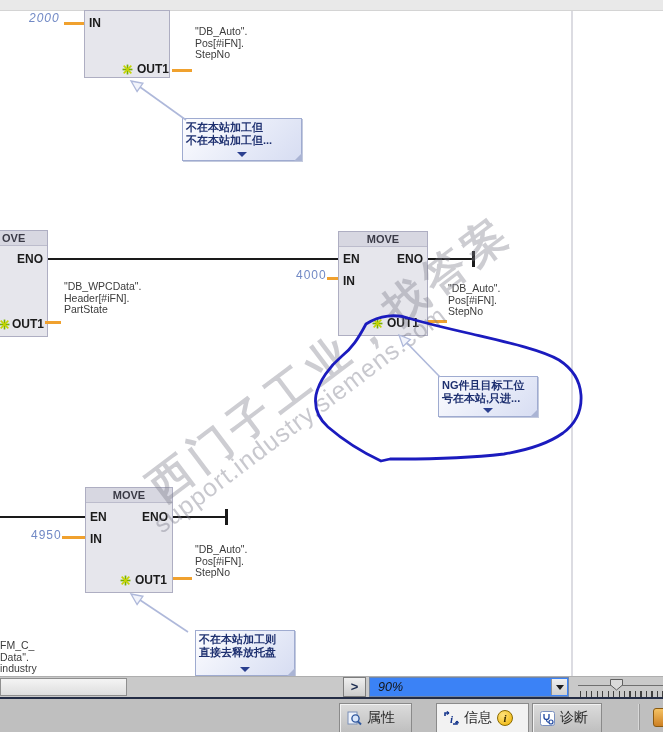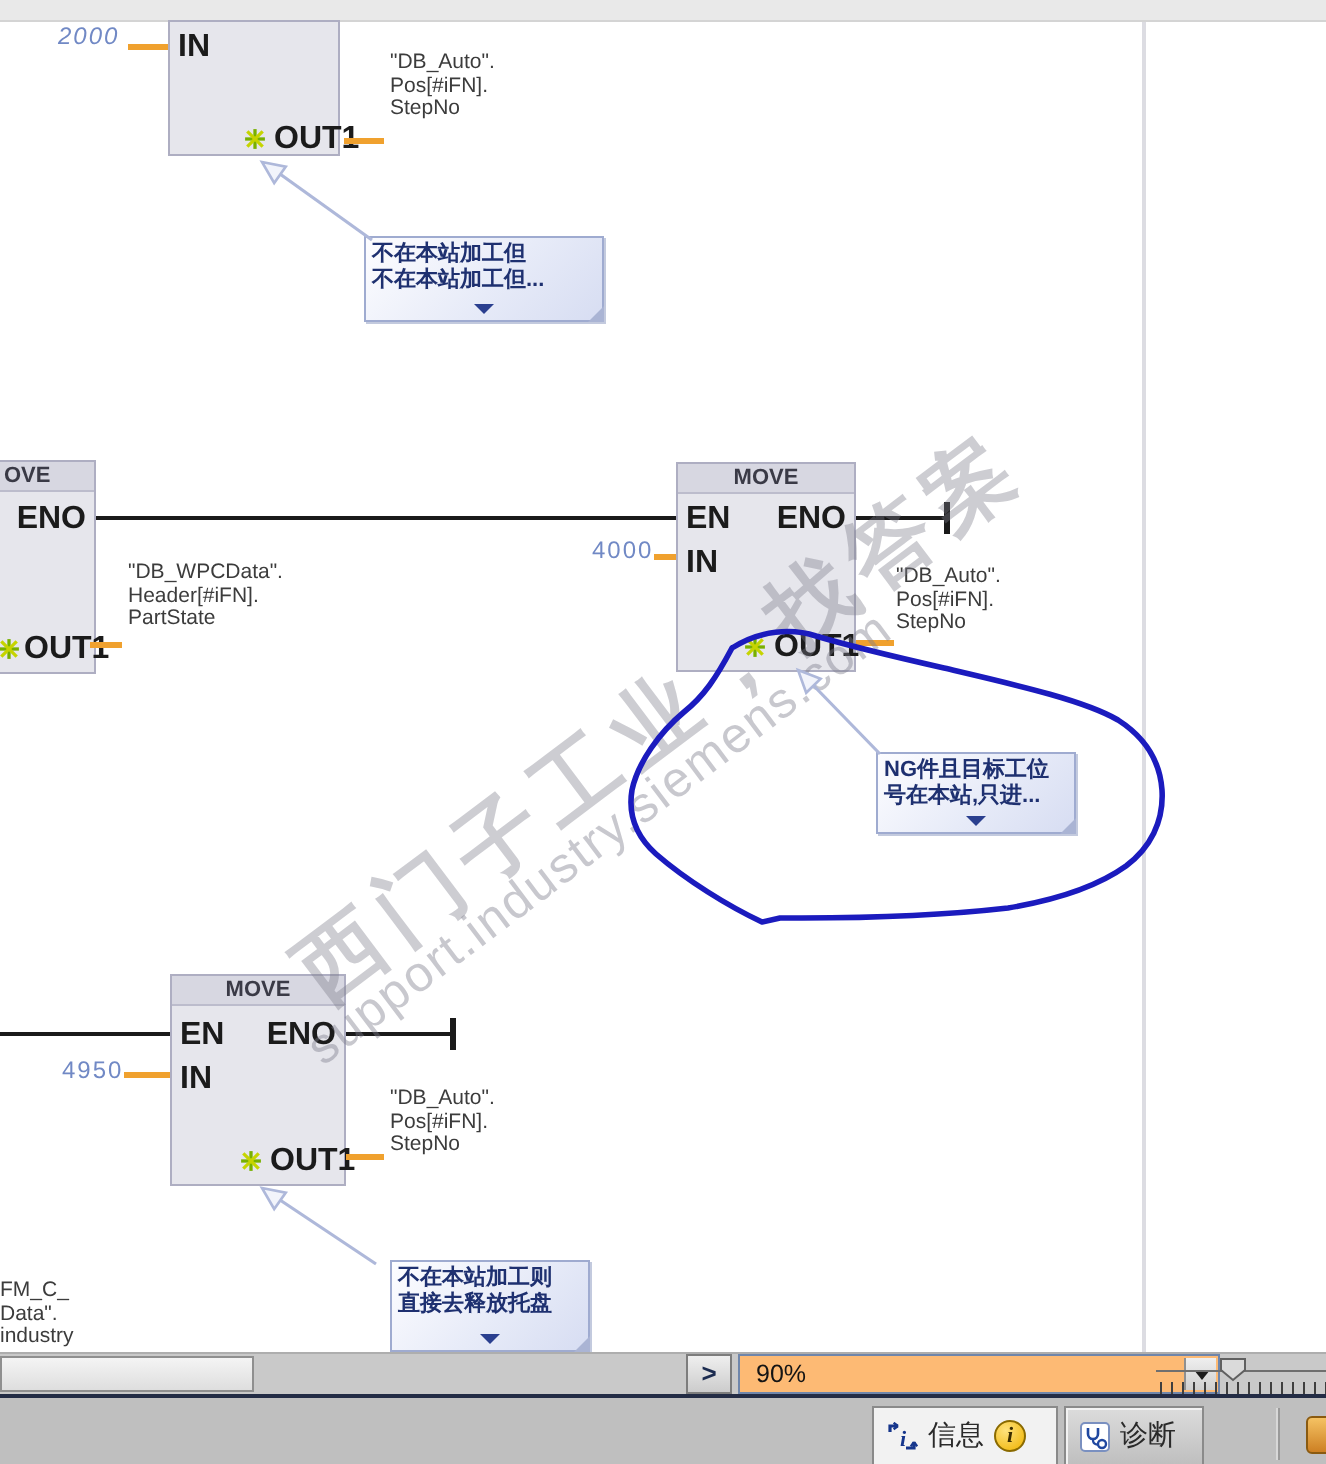--- a/index.html
+++ b/index.html
@@ -10,21 +10,21 @@
   
   .top-strip{left:0;top:0;width:663px;height:10px;background:#e9e9e9;border-bottom:1px solid #d4d4d4;z-index:2;}
 
   
   .v-divider{left:571px;top:10px;width:2px;height:666px;background:#dcdce2;z-index:1;}
 
   
   .blk{background:#e6e6ec;border:1px solid #aeaec2;z-index:2;box-sizing:border-box;}
   .blk-title{position:absolute;left:0;top:0;right:0;height:14px;background:#d7d7e1;border-bottom:1px solid #bcbccc;
              font-size:11px;font-weight:bold;color:#3a3a46;text-align:center;line-height:14px;}
-  .pin{position:absolute;font-size:16px;font-weight:bold;color:#1b1b1b;line-height:13px;}
+  .pin{position:absolute;font-size:12px;font-weight:bold;color:#1b1b1b;line-height:13px;}
   .star{position:absolute;width:11px;height:11px;}
 
   
   .rail{background:#1a1a1a;z-index:2;}
   .stub{background:#f0a12e;z-index:2;}
   .tick{background:#1a1a1a;z-index:2;}
 
   .val{font-size:12px;color:#7189c5;z-index:2;letter-spacing:1px;}
   .operand{font-size:10.5px;color:#3c3c3c;line-height:11.5px;z-index:2;white-space:nowrap;}
 
@@ -46,22 +46,22 @@
 
   .overlay-svg{left:0;top:0;z-index:7;pointer-events:none;}
 
   
   .hbar{left:0;top:676px;width:663px;height:21px;background:#c9c9c9;border-top:1px solid #aeaeae;z-index:8;box-sizing:border-box;}
   .hthumb{position:absolute;left:0;top:1px;width:127px;height:18px;background:linear-gradient(#f4f4f4,#dedede);
           border:1px solid #8f8f8f;box-sizing:border-box;}
   .expand-btn{position:absolute;left:343px;top:0;width:23px;height:20px;background:linear-gradient(#efefef,#cccccc);
           border:1px solid #7d7d7d;box-sizing:border-box;font-size:13px;font-weight:bold;color:#1c2c50;
           text-align:center;line-height:18px;}
-  .zoom-combo{position:absolute;left:369px;top:0;width:241px;height:20px;background:#fdba74;
-          border:1px solid #6f86ab;box-sizing:border-box;}
+  .zoom-combo{position:absolute;left:369px;top:0;width:200px;height:20px;background:#3b82f6;
+          border:1px solid #6f86ab;box-sizing:border-box;font-style:italic;}
   .zoom-text{position:absolute;left:8px;top:2px;font-size:12.5px;color:#141414;}
   .zoom-drop{position:absolute;right:1px;top:1px;width:16px;height:16px;background:linear-gradient(#efefef,#cfcfcf);
           border-left:1px solid #909090;box-sizing:border-box;}
   .zoom-drop::after{content:"";position:absolute;left:4px;top:6px;width:0;height:0;
           border-left:4px solid transparent;border-right:4px solid transparent;border-top:5px solid #1c1c1c;}
   .slider-line{position:absolute;left:578px;top:8px;width:85px;height:1px;background:#6f6f6f;}
   .slider-ticks{position:absolute;left:580px;top:14px;width:83px;height:6px;
           background:repeating-linear-gradient(90deg,#3f3f3f 0 1px,transparent 1px 5.5px);}
 
   .dark-line{left:0;top:697px;width:663px;height:2px;background:#232c45;z-index:9;}
@@ -243,20 +243,28 @@
     <div class="slider-line"></div>
     <svg style="position:absolute;left:610px;top:2px;" width="14" height="12">
       <polygon points="0.5,0.5 12.5,0.5 12.5,6 6.5,11 0.5,6" fill="#dadada" stroke="#606060"></polygon>
     </svg>
     <div class="slider-ticks"></div>
   </div>
 
   <div class="abs dark-line"></div>
 
   <div class="abs statusbar">
+    <div class="tab" style="left:339px;width:73px;">
+      <svg width="15" height="15">
+        <rect x="1" y="1" width="9" height="12" fill="#eef3fc" stroke="#7a90b8" stroke-width="1"></rect>
+        <circle cx="8.5" cy="7.5" r="3.6" fill="#d9e6fa" stroke="#30589e" stroke-width="1.4"></circle>
+        <line x1="11" y1="10.5" x2="14" y2="13.5" stroke="#30589e" stroke-width="2"></line>
+      </svg>
+      <span>属性</span>
+    </div>
 
     <div class="tab tab-active" style="left:436px;width:93px;">
       <svg width="15" height="15">
         <path d="M1,5 L1,2 L5,2" fill="none" stroke="#16368c" stroke-width="1.6"></path>
         <path d="M5,2 l-2.2,-1.6 M5,2 l-2.2,1.6" stroke="#16368c" stroke-width="1.2" fill="none"></path>
         <text x="6" y="12" font-size="11" font-weight="bold" font-style="italic" fill="#16368c" font-family="Liberation Serif, serif">i</text>
         <path d="M9,13 L13,13 L13,10" fill="none" stroke="#16368c" stroke-width="1.6"></path>
         <path d="M13,10 l-1.6,2.2 M13,10 l1.6,2.2" stroke="#16368c" stroke-width="1.2" fill="none"></path>
       </svg>
       <span>信息</span>

